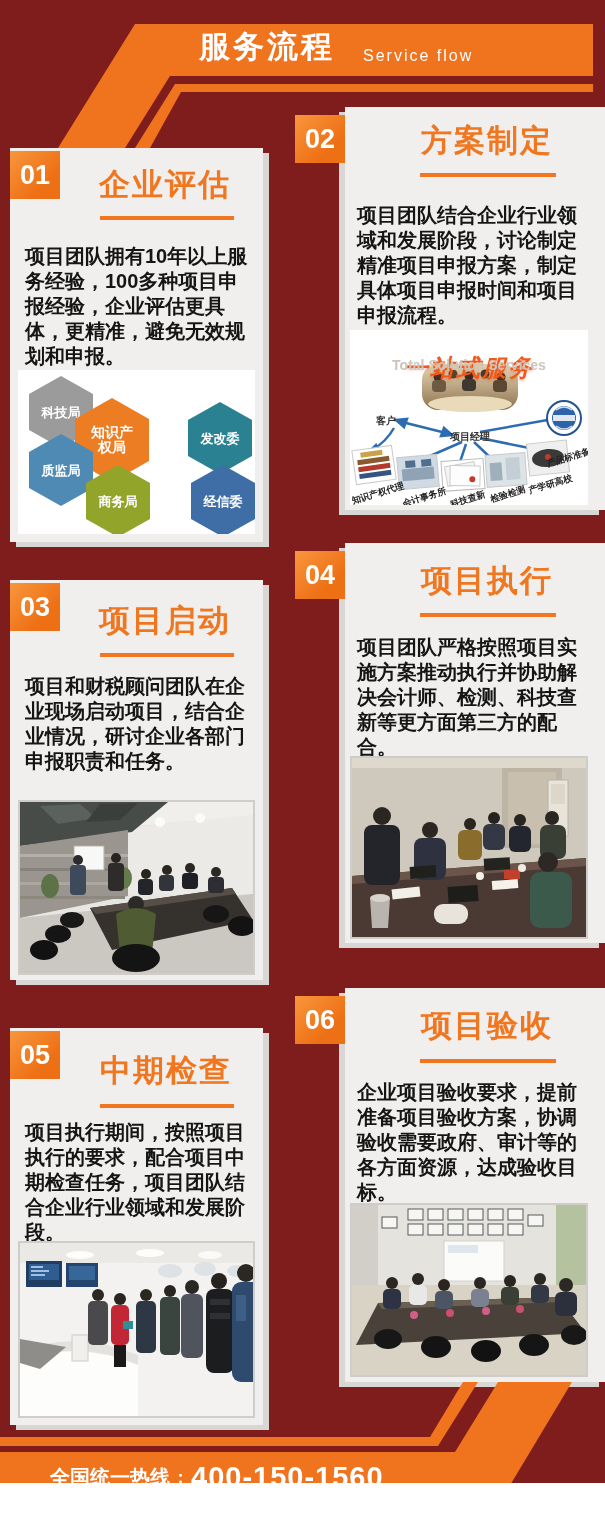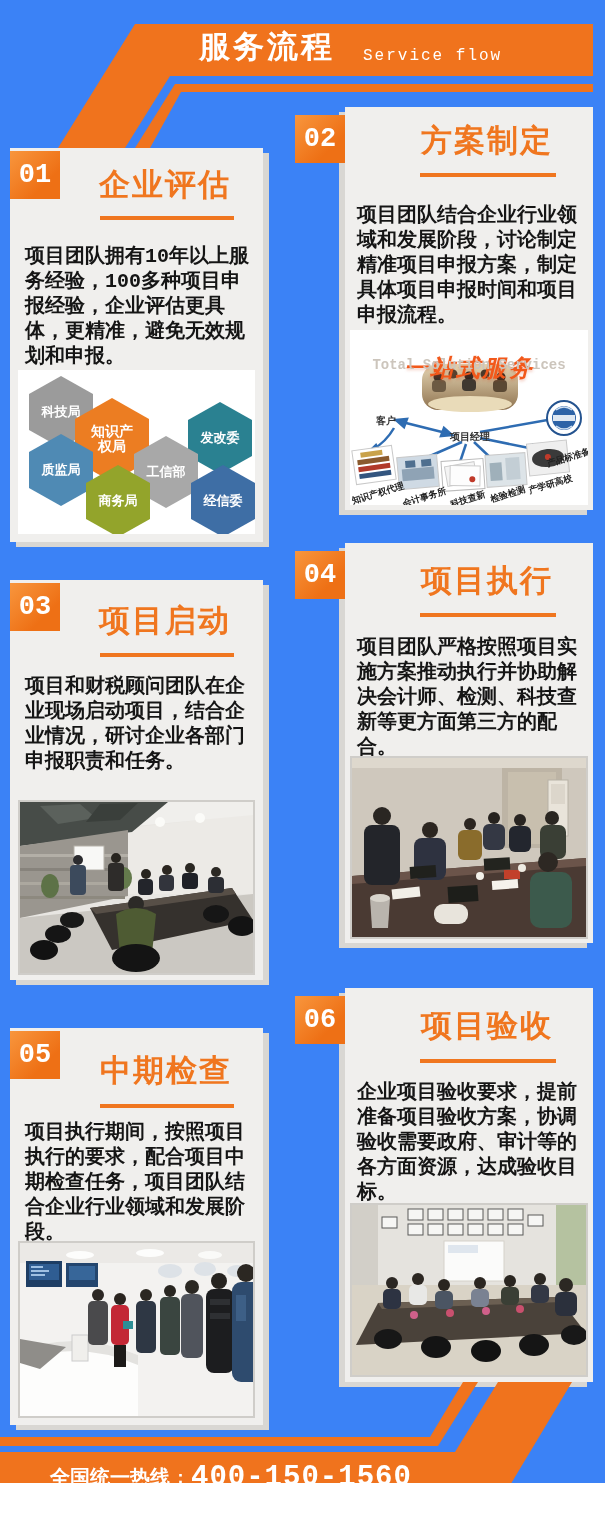--- a/index.html
+++ b/index.html
@@ -1,33 +1,33 @@
 <!DOCTYPE html>
 <html><head>
 <meta charset="utf-8">
 <style>
   html,body{margin:0;padding:0;background:#fff;}
-  .canvas{position:relative;width:605px;height:1483px;background:#3b82f6;overflow:hidden;
-          font-family:Liberation Mono, monospace;}
+  .canvas{position:relative;width:605px;height:1483px;background:#7f1d1d;overflow:hidden;
+          font-family:Liberation Sans, sans-serif;}
   svg{display:block;}
   .abs{position:absolute;}
 
   
   .header-title{position:absolute;left:199px;top:26px;font-size:31px;font-weight:bold;
                 color:#fff;letter-spacing:3px;white-space:nowrap;}
   .header-sub{position:absolute;left:329px;top:47px;font-size:16px;color:#fff;letter-spacing:2px;white-space:nowrap;margin-left:34px;}
   .hotline{position:absolute;left:50px;top:1461px;display:flex;align-items:center;color:#fff;white-space:nowrap;}
   .hotline .lbl{font-size:20px;font-weight:bold;}
   .hotline .sep{font-size:17px;font-weight:bold;margin:0 2px;}
   .hotline .num{font-size:29px;font-weight:bold;letter-spacing:1px;}
 
   
   .card{position:absolute;background:#f0efed;}
   .card.left{box-shadow:6px 5px 0 #d9d7d3;}
-  .card.right{box-shadow:-6px 5px 0 #d9d7d3;}
+  .card.right{box-shadow:-6px 5px 0 #d9d7d3;padding-left:12px;}
   .badge{position:absolute;width:50px;height:48px;background:linear-gradient(135deg,#f8963d 0%,#ee7015 70%);
          color:#fff;font-weight:bold;font-size:27px;display:flex;align-items:center;justify-content:center;}
   .card.left  .badge{left:0;top:3px;}
   .card.right .badge{left:-50px;top:8px;}
   .card-title{position:absolute;color:#f0761f;font-size:31px;font-weight:bold;letter-spacing:2px;white-space:nowrap;}
   .underline{position:absolute;height:4px;background:#f0761f;}
   .card-body{position:absolute;color:#151515;font-weight:bold;font-size:20px;line-height:25px;text-align:left;}
   .card-media{position:absolute;overflow:hidden;background:#fff;}
   .photo-frame{border:2px solid #cfcdc9;}
 
@@ -67,21 +67,20 @@
       </div>
     <div class="card-title" style="left:89px;top:16px">企业评估</div>
     <div class="underline" style="left:90px;top:68px;width:134px"></div>
     <div class="card-body" style="left:15px;top:96px;width:224px">项目团队拥有10年以上服务经验，100多种项目申报经验，企业评估更具体，更精准，避免无效规划和申报。</div>
 
     <div class="hex-diagram">
       <div class="hex" style="left: 11px; top: 6px; width: 64px; height: 72px; background: rgb(155, 155, 155);">科技局</div>
       <div class="hex" style="left: 57px; top: 28px; width: 74px; height: 84px; font-size: 14px; background: rgb(236, 125, 34);">知识产权局</div>
       <div class="hex" style="left: 170px; top: 32px; width: 64px; height: 72px; background: rgb(42, 129, 145);">发改委</div>
       <div class="hex" style="left: 11px; top: 64px; width: 64px; height: 72px; background: rgb(79, 138, 180);">质监局</div>
-      <div class="hex" style="left: 116px; top: 66px; width: 64px; height: 72px; background: rgb(168, 168, 168);">工信部</div>
       <div class="hex" style="left: 68px; top: 95px; width: 64px; height: 72px; background: rgb(147, 164, 43);">商务局</div>
       <div class="hex" style="left: 173px; top: 95px; width: 64px; height: 72px; background: rgb(62, 110, 165);">经信委</div>
     </div>
   </div>
 
   <div class="card right" style="left:345px;top:107px;width:248px;height:403px">
     <div class="badge">
       <span>02</span>
       </div>
     <div class="card-title" style="left:76px;top:13px">方案制定</div>

